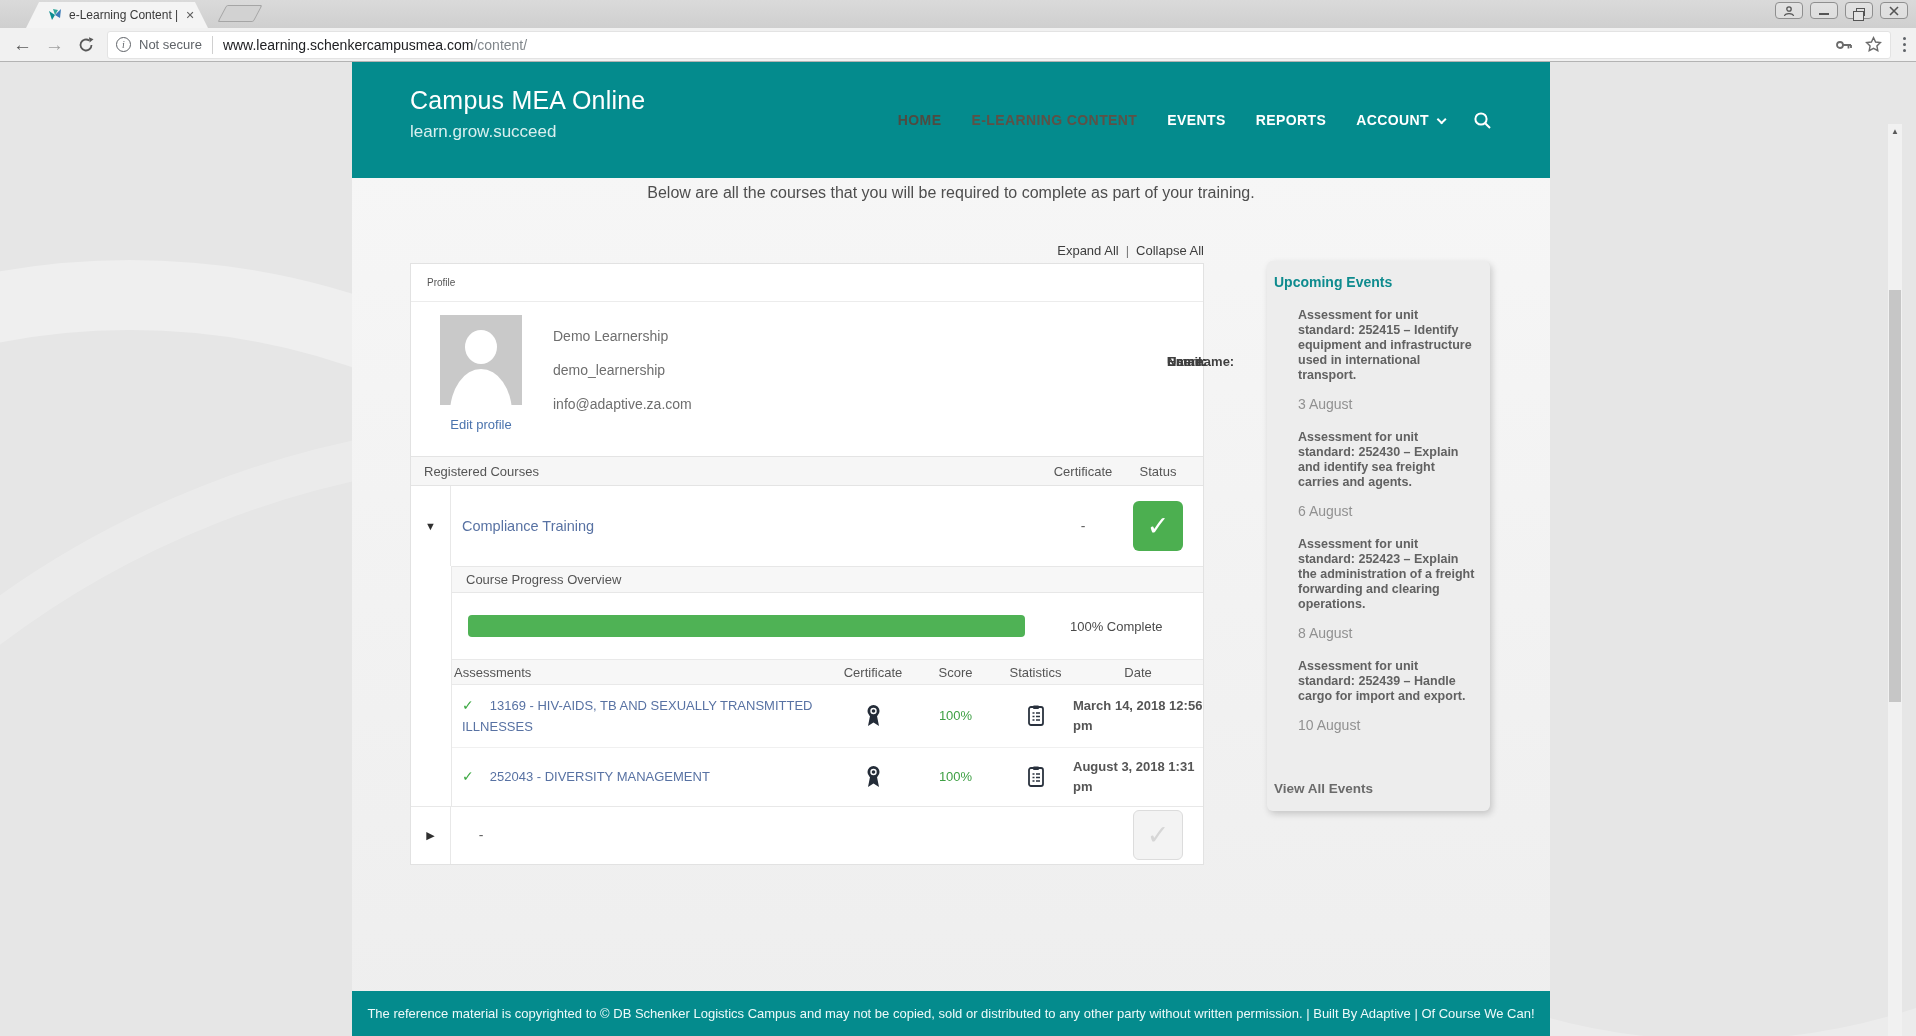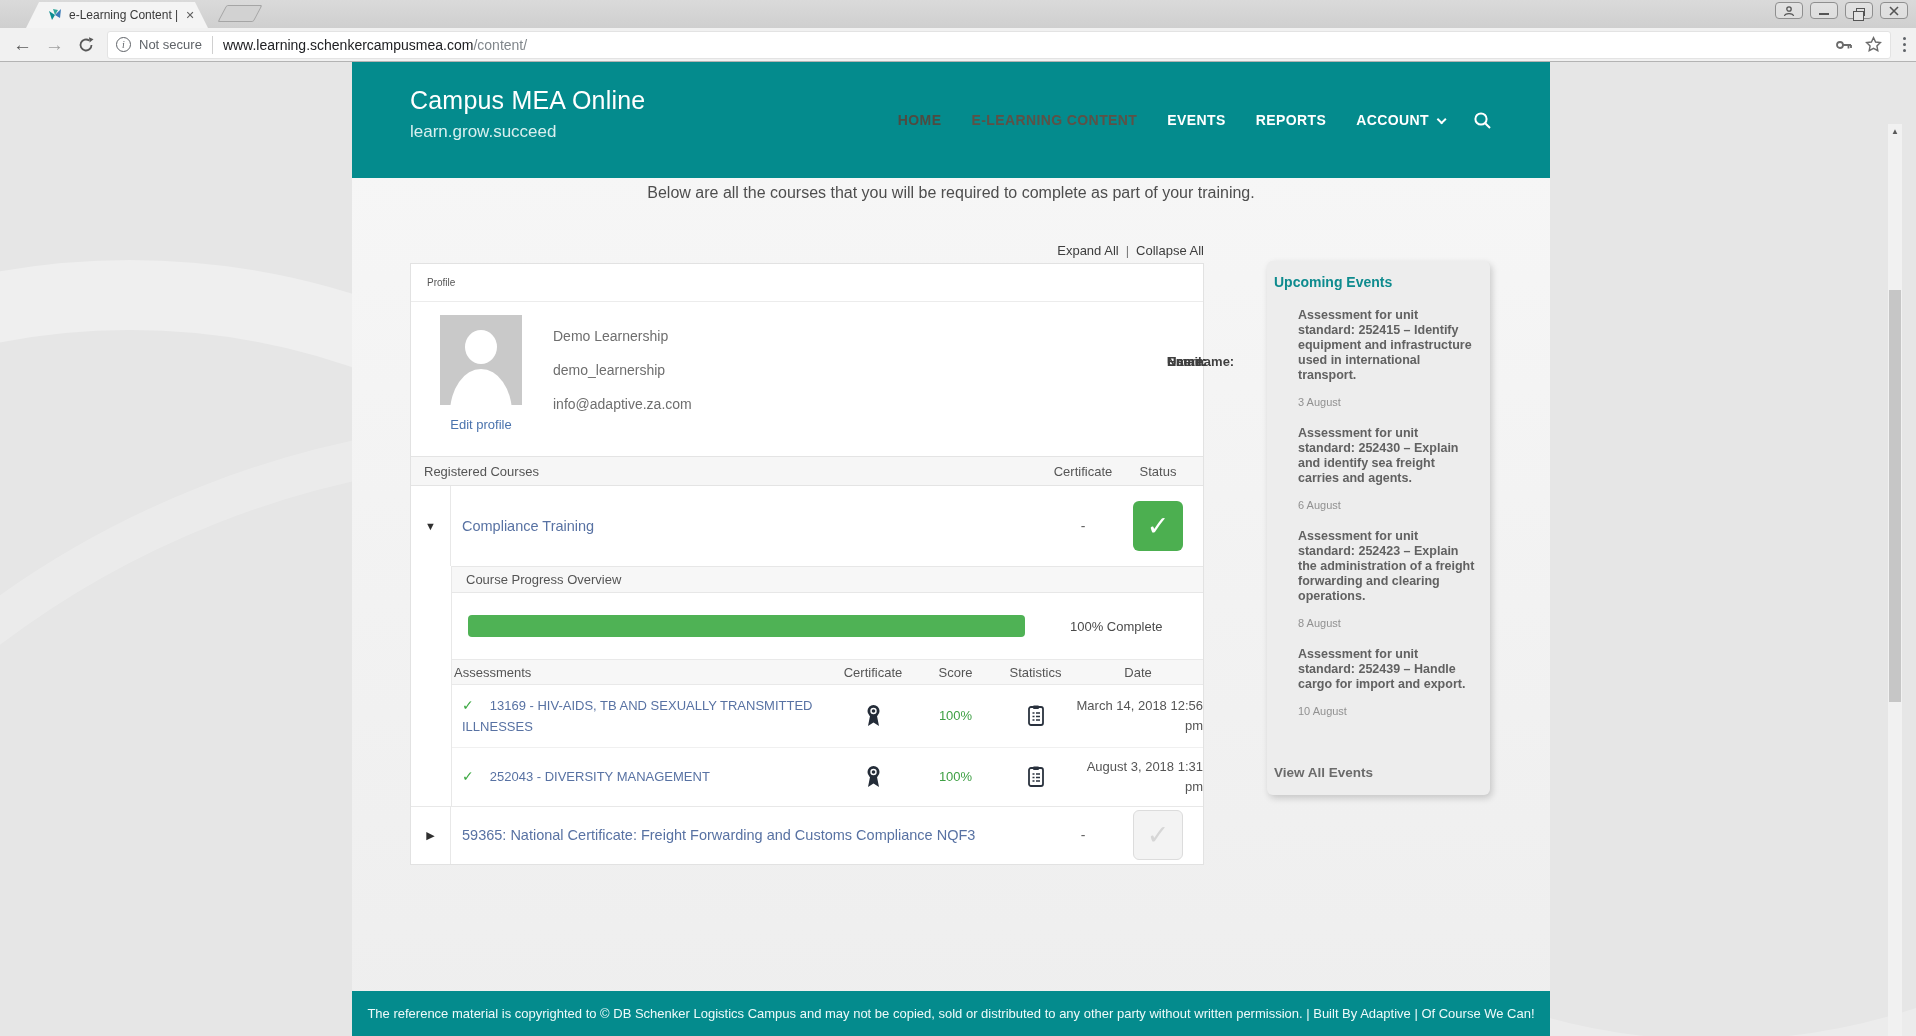--- a/index.html
+++ b/index.html
@@ -106,28 +106,28 @@
   .a-stats { width:75px; text-align:center; flex-shrink:0; }
   .a-date { width:130px; text-align:center; flex-shrink:0; }
   .assessrow { display:flex; align-items:center; border-bottom:1px solid #f0f0f0; padding:9px 0; font-size:13px; background:#fff; }
   .assessrow:last-of-type { border-bottom:none; }
   .as-name { flex:1; padding-left:10px; line-height:1.6; }
   .as-name a { color:#5872a3; text-decoration:none; cursor:pointer; }
   .as-check { color:#3ea944; font-weight:bold; font-size:14px; margin-right:16px; }
   .as-cert { width:80px; text-align:center; flex-shrink:0; }
   .as-score { width:85px; text-align:center; flex-shrink:0; color:#3fa045; }
   .as-stats { width:75px; text-align:center; flex-shrink:0; }
-  .as-date { width:130px; text-align:right; flex-shrink:0; color:#555; line-height:1.55; }
+  .as-date { width:130px; text-align:left; flex-shrink:0; color:#555; line-height:1.55;font-weight:bold; }
 
   
   .events { position:absolute; left:915px; top:-2px; width:223px; min-height:515px; background:#ededed; border-radius:6px; box-shadow:2px 3px 7px rgba(0,0,0,0.18); padding:13px 8px 14px 7px; }
   .ev-title { font-size:14px; font-weight:700; color:#0e8b8e; }
   .ev-item { margin:18px 6px 0 24px; }
   .ev-text { font-size:12.5px; font-weight:600; color:#616161; line-height:15px; }
-  .ev-date { margin-top:13px; font-size:11px; color:#919191; }
+  .ev-date { margin-top:13px; font-size:14px; color:#919191; }
   .ev-viewall { display:inline-block; margin:48px 0 0 0; font-size:13.5px; font-weight:700; color:#6b6b6b; text-decoration:none; cursor:pointer; }
 
   .sitefooter { position:absolute; left:0; bottom:0; width:1198px; height:45px; background:#048b8d; display:flex; align-items:center; justify-content:center; }
   .sitefooter span { font-size:13px; color:#eefafa; }
 
   
   .scrollbar { position:absolute; right:0; top:62px; width:14px; height:974px; background:#f1f1f1; z-index:40; }
   .sb-arrow { position:absolute; left:0; width:14px; text-align:center; font-size:8px; color:#5a5a5a; cursor:pointer; }
   .sb-up { top:3px; }
   .sb-thumb { position:absolute; left:1px; top:166px; width:12px; height:412px; background:#c6c6c6; cursor:pointer; }
@@ -326,21 +326,20 @@
                     <path d="M4.5 8 h2 M8 8 h4 M4.5 11.5 h2 M8 11.5 h4 M4.5 15 h2 M8 15 h4" stroke="#2a323e" stroke-width="1.4"></path>
                   </svg>
               </span>
               <span class="as-date">August 3, 2018 1:31 pm</span>
             </div>
           </div>
 
           <div class="courserow last">
             <div class="arrowcol">▶</div>
             <div class="crcontent">
-              <a class="crname">59365: National Certificate: Freight Forwarding and Customs Compliance NQF3</a>
               <span class="crcert">-</span>
               <span class="crstatus">
                   <span class="badge gray">✓</span>
                 </span>
             </div>
           </div>
         </div>
 
         <div class="events">
           <div class="ev-title">Upcoming Events</div>

